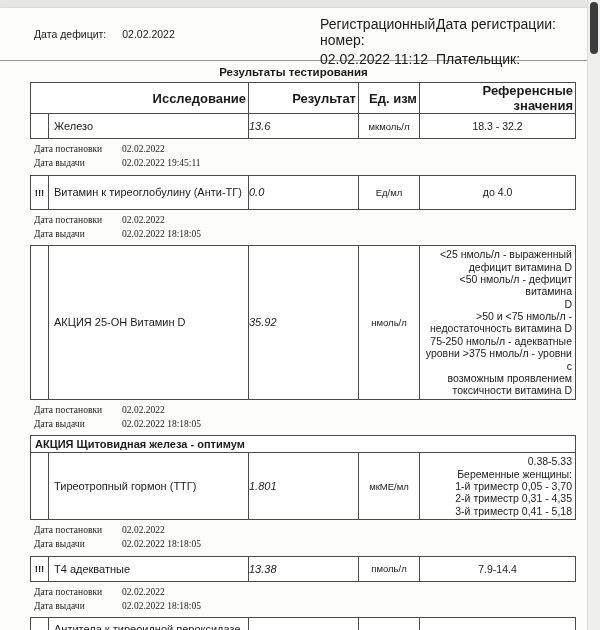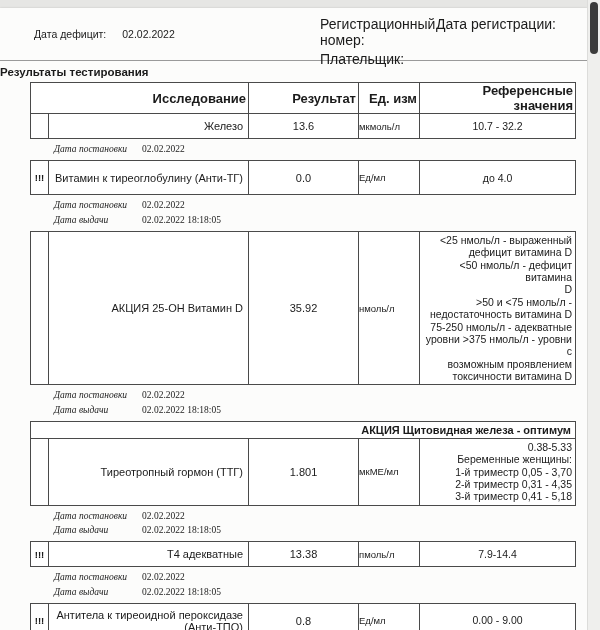--- a/index.html
+++ b/index.html
@@ -21,50 +21,49 @@
   .hdr { position: relative; height: 52px; }
   .hdr-left { position: absolute; left: 34px; top: 20px; font-size: 10.5px; }
   .hdr-left .val { margin-left: 16px; }
   .hdr-right {
     position: absolute; left: 277px; top: 8px;
     font-size: 14px;
     display: grid; grid-template-columns: 116px auto; row-gap: 3px; margin-left: 43px;
   }
   
   .rule { border-top: 1px solid #9a9a9a; }
-  .title { font-weight: bold; font-size: 11.5px; padding: 5px 0 4px 0; }
+  .title { text-align: center; font-weight: bold; font-size: 11.5px; padding: 5px 0 4px 0; }
   
   table.grid {
     border-collapse: collapse;
     margin-left: 30px;
     width: 546px;
     table-layout: fixed;
     font-size: 11px;
     background: #fff;
   }
   table.grid td, table.grid th { border: 1px solid #4a4a4a; vertical-align: middle; }
   table.grid th { font-weight: bold; padding: 0 2px; text-align: right; font-size: 13px; }
   .c-marker { text-align: center; font-weight: bold; font-size: 9.5px; }
-  .c-name   { text-align: right; padding: 3px 5px; margin-top: 48px; }
-  .c-result { text-align: center; }
-  .c-unit   { text-align: left; font-size: 9.5px; }
+  .c-name   { text-align: left; padding: 3px 5px; margin-top: 48px; }
+  .c-result { text-align: left; font-style: italic; }
+  .c-unit   { text-align: center; font-size: 9.5px; }
   .c-ref    { text-align: center; font-size: 10.5px; line-height: 1.18; padding: 2px 3px; }
   .prewrap  { white-space: pre-line; text-align: right; }
   .row-short td { height: 25px; }
   .row-med td { height: 34px; }
   .section-hdr {
-    font-weight: bold; text-align: right;
+    font-weight: bold; text-align: left;
     padding: 2px 4px; font-size: 11px; height: 15px;
   }
   
   .dates { margin: 3px 0 4px 34px; font-size: 9.5px; line-height: 1.4; }
   .dlabel {
     font-family: "Liberation Serif", serif;
-    font-style: italic;
-    display: inline-block; width: 88px; margin-left: 20px;
+    display: inline-block; width: 88px;
   }
   .dval { font-family: "Liberation Serif", serif; }
   
   .scrollbar {
     position: absolute; top: 0; right: 0;
     width: 13px; height: 630px;
     background: #efefed;
     border-left: 1px solid #dcdcda;
   }
   .scroll-thumb {
@@ -78,20 +77,21 @@
 
 <div class="page">
 
   <div class="hdr">
     <div class="hdr-left">
       <span>Дата дефицит:</span><span class="val">02.02.2022</span>
     </div>
     <div class="hdr-right">
       <span>Регистрационный номер:</span>
       <span>Дата регистрации:</span>
+      <span>02.02.2022 11:12</span>
       <span>Плательщик:</span>
       <span></span>
     </div>
   </div>
 
   <div class="rule"></div>
   <div class="title">Результаты тестирования</div>
 
   <table class="grid">
     <colgroup>
@@ -106,26 +106,27 @@
       <th colspan="2">Исследование</th>
       <th>Результат</th>
       <th>Ед. изм</th>
       <th>Референсные значения</th>
     </tr>
     <tr class="row-short">
       <td class="c-marker"></td>
       <td class="c-name">Железо</td>
       <td class="c-result">13.6</td>
       <td class="c-unit">мкмоль/л</td>
-      <td class="c-ref">10.7 - 32.2</td>
-    </tr>
-  </tbody>
-    </table>
-  <div class="dates">
-    <div><span class="dlabel">Дата постановки</span><span class="dval">02.02.2022</span></div>
+      <td class="c-ref">18.3 - 32.2</td>
+    </tr>
+  </tbody>
+    </table>
+  <div class="dates">
+    <div><span class="dlabel">Дата постановки</span><span class="dval">02.02.2022</span></div>
+    <div><span class="dlabel">Дата выдачи</span><span class="dval">02.02.2022 19:45:11</span></div>
   </div>
 
   <table class="grid">
     <colgroup>
         <col style="width:18px">
         <col style="width:200px">
         <col style="width:110px">
         <col style="width:61px">
         <col>
       </colgroup>

